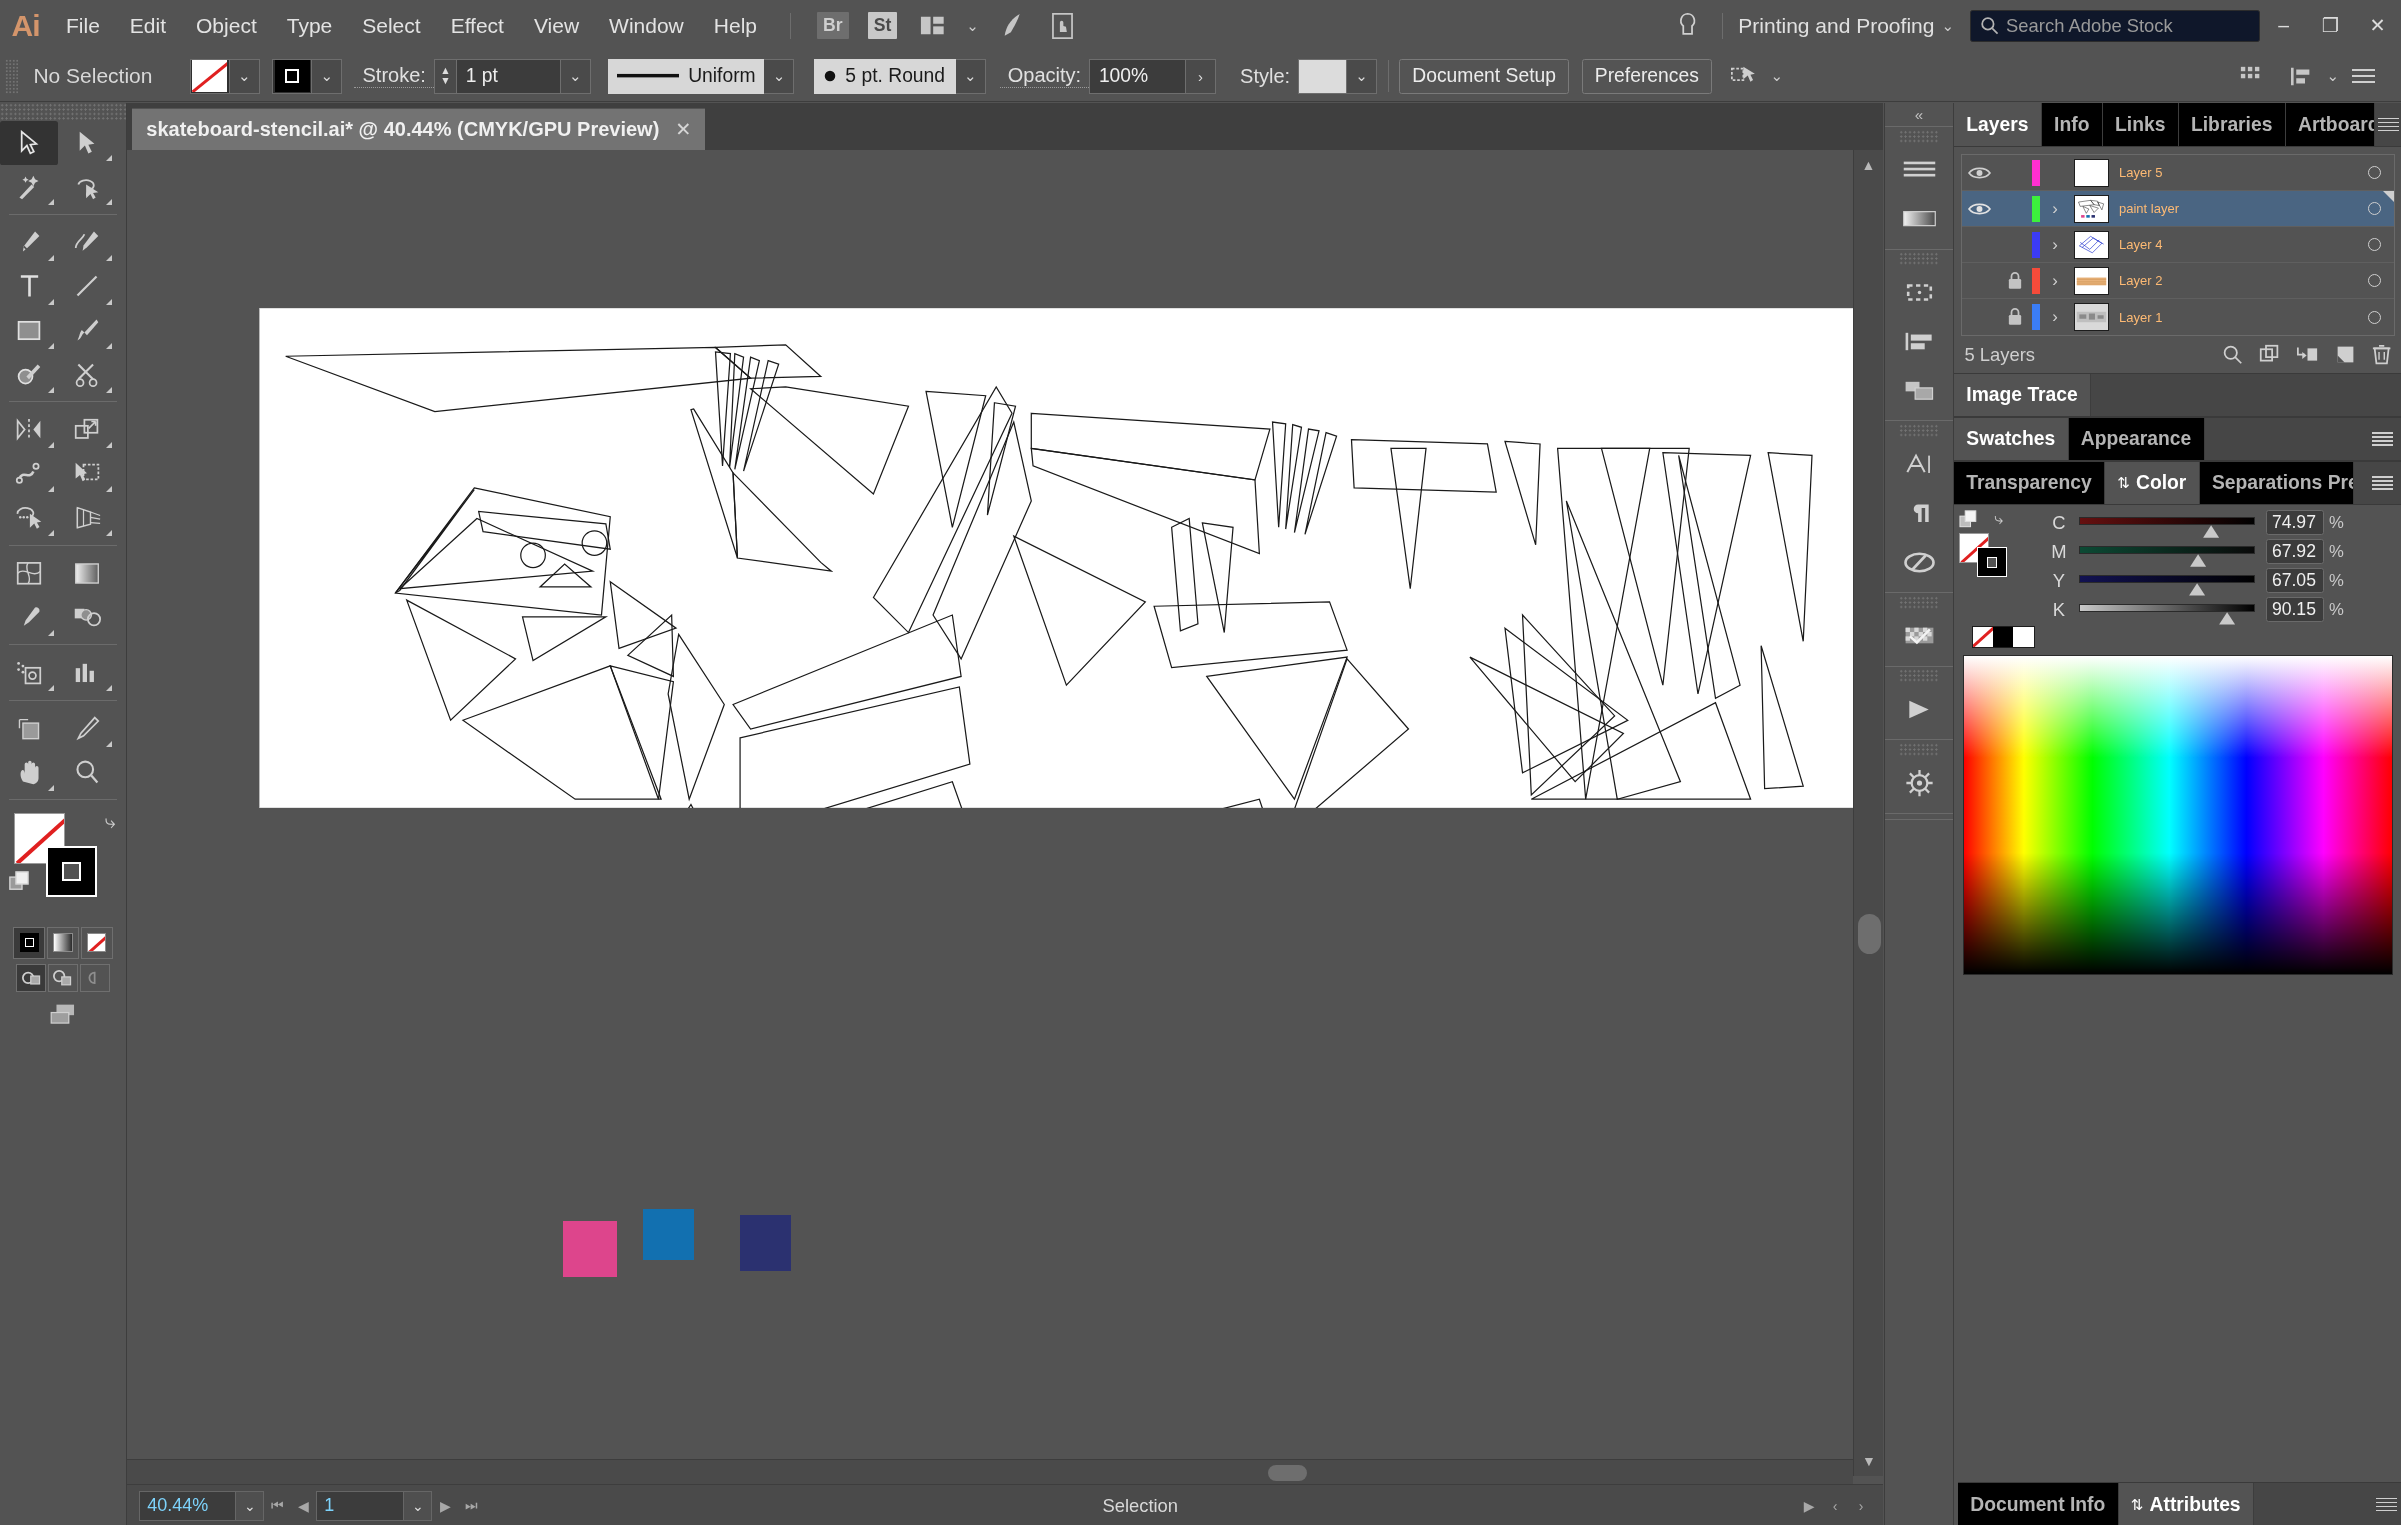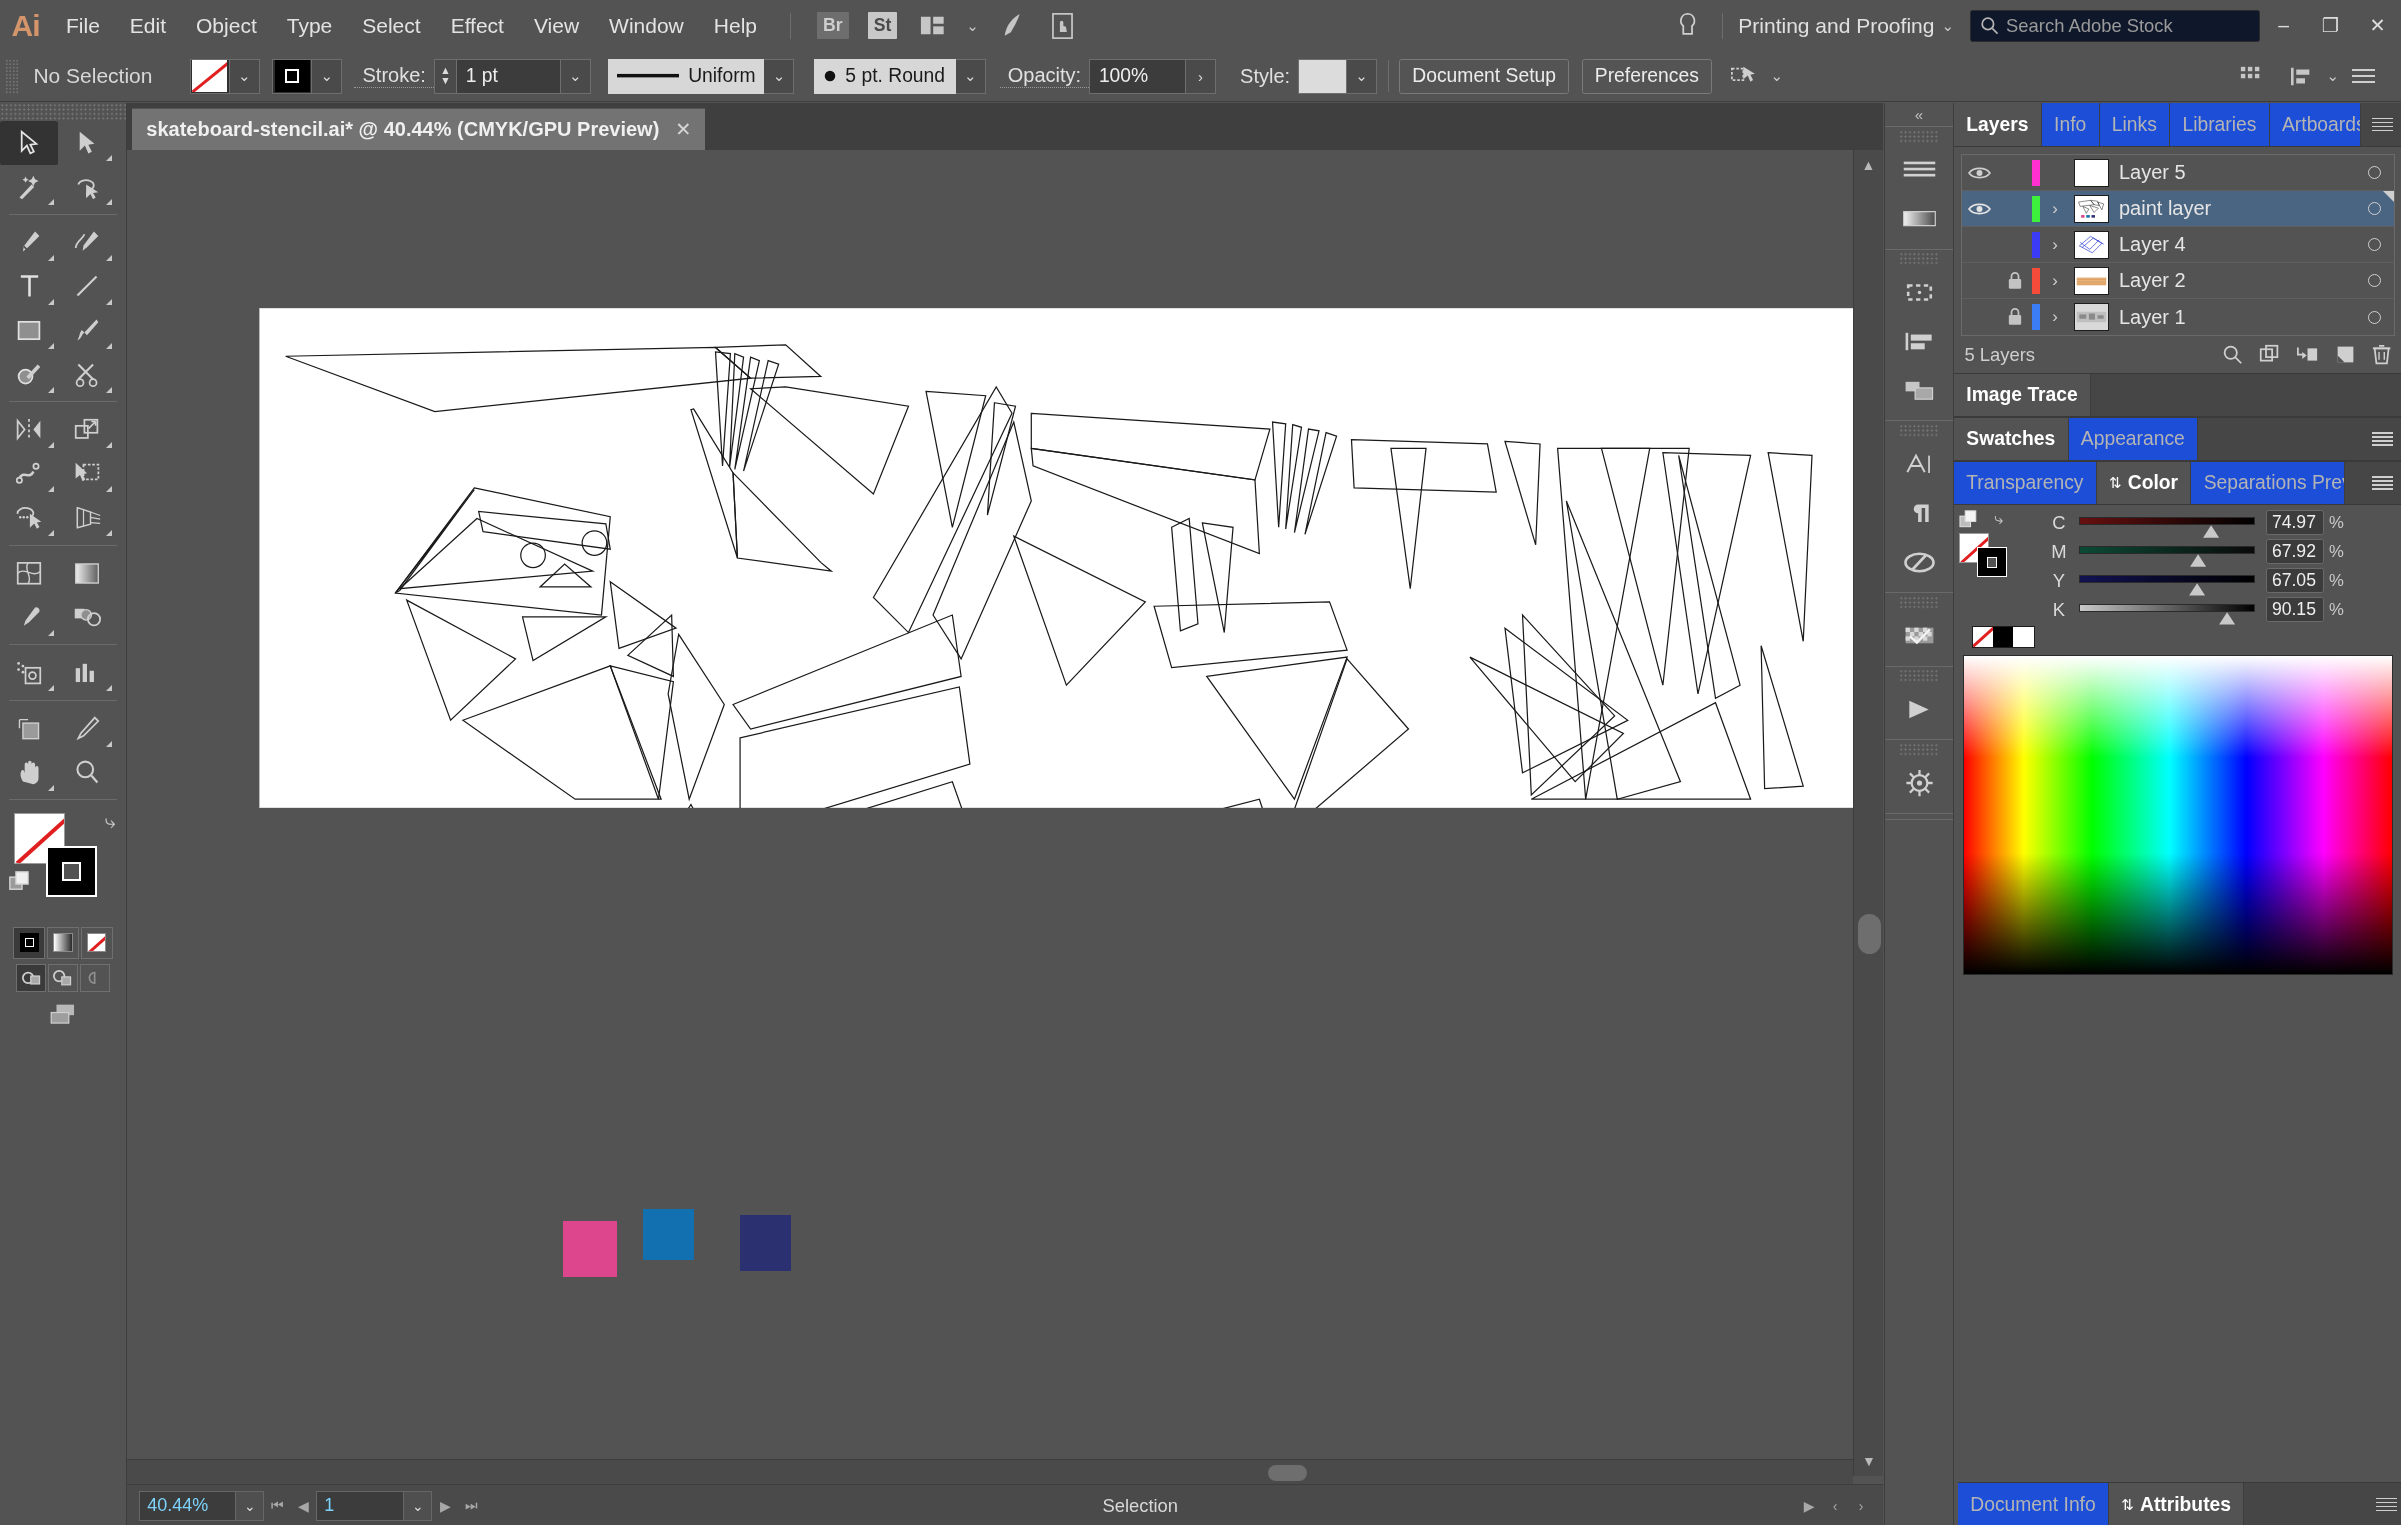--- a/index.html
+++ b/index.html
@@ -132,41 +132,41 @@
   .dock-grip { height:14px; background-image:radial-gradient(#8c8c8c 0.9px, transparent 1.1px);
     background-size:4.4px 4.4px; opacity:.55; margin:2.6px 14px 1.8px; }
   .dock-ic { height:49px; display:flex; align-items:center; justify-content:center; }
 
   
   #rightpanels { position:absolute; left:1954px; top:103px; width:448px; height:1423px;
     background:#535353; }
   .panel-tabs { display:flex; align-items:stretch; height:44px; background:#464646;
     border-bottom:0.9px solid #3a3a3a; }
   .ptab { display:flex; align-items:center; padding:0 12.3px; font-size:19.3px; color:#b4b4b4;
-    background:#1d4ed8; border-right:0.9px solid #3d3d3d; white-space:nowrap; }
+    background:#000000; border-right:0.9px solid #3d3d3d; white-space:nowrap;font-weight:bold; }
   .ptab.active { background:#535353; color:#ffffff; font-weight:bold; }
   .ptab-menu { margin-left:auto; width:39px; display:flex; align-items:center;
     justify-content:center; }
   .hamb { width:21px; height:14px; display:flex; flex-direction:column; justify-content:space-between; }
   .hamb i { display:block; height:1.8px; background:#cfcfcf; }
 
   
   #layerspanel { background:#535353; }
   #layerlist { margin:7px 7px 0; border:0.9px solid #6a6a6a; }
   .lrow { display:flex; align-items:center; height:36px; border-bottom:0.9px solid #5f5f5f;
     position:relative; }
   .lrow.sel { background:#4a6582; }
   .l-eye { width:35px; display:flex; align-items:center; justify-content:center; }
   .l-lock { width:35px; display:flex; align-items:center; justify-content:center; }
   .l-color { width:8px; height:26px; }
   .l-arrow { width:30px; display:flex; align-items:center; justify-content:center;
     color:#d0d0d0; font-size:16.7px; }
   .l-thumb { width:35px; height:28px; border:0.9px solid #1d1d1d; background:#fff;
     margin-left:3.5px; overflow:hidden; position:relative; }
-  .l-name { font-size:20px; color:#e5e5e5; padding-left:10.5px; }
+  .l-name { font-size:13px; color:#fdba74; padding-left:10.5px; }
   .l-target { width:40px; margin-left:auto; display:flex; align-items:center; justify-content:center; }
   .l-target i { width:13px; height:13px; border:1.8px solid #cfcfcf; border-radius:50%; display:block; }
   .lrow.sel:after { content:""; position:absolute; right:0; top:0;
     border-style:solid; border-width:0 11.4px 11.4px 0; border-color:transparent #cfcfcf transparent transparent; }
   #layerfoot { display:flex; align-items:center; height:37px; padding:0 10.5px; }
   #layercount { font-size:18.4px; color:#cfcfcf; }
   .lf-ic { margin-left:16px; display:flex; align-items:center; }
 
   
   #colorbody { padding:5.3px 8.8px 0; position:relative; }

